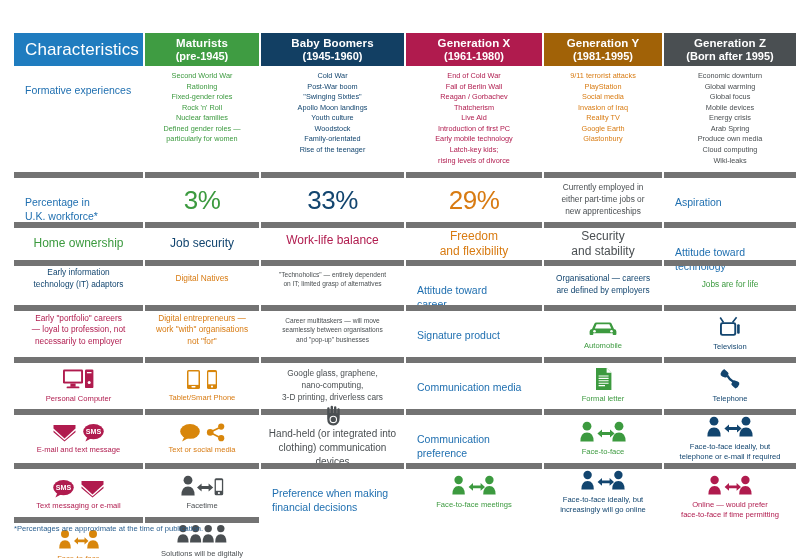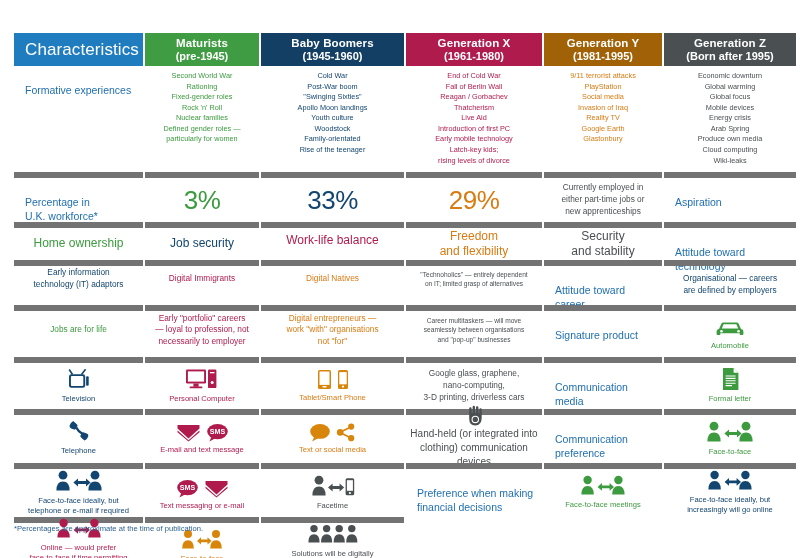--- a/index.html
+++ b/index.html
@@ -178,23 +178,20 @@
 
     <div class="rcell label" style="height:33px">
       <span style="white-space: pre-line;">Attitude toward
 technology</span>
       </div>
     <div class="rcell" style="justify-content:center;height:33px">
       <span class="sm c-bb" style="white-space: pre-line;">Early information
 technology (IT) adaptors</span>
       </div>
     <div class="rcell" style="justify-content:center;height:33px">
-      <span class="sm c-gx">Digital Immigrants</span>
-      </div>
-    <div class="rcell" style="justify-content:center;height:33px">
       <span class="sm c-gy">Digital Natives</span>
       </div>
     <div class="rcell" style="justify-content:center;height:33px">
       <span class="xs c-gz" style="white-space: pre-line;">"Technoholics" — entirely dependent
 on IT; limited grasp of alternatives</span>
       </div>
 
     <div class="rcell label" style="height:45px">
       <span style="white-space: pre-line;">Attitude toward
 career</span>
@@ -443,21 +440,21 @@
           <path fill="#12456f" d="M1.4 20.6 Q1.4 12 7.6 12 Q13.8 12 13.8 20.6 Z"></path>
           <circle cx="38.4" cy="6" r="4.2" fill="#12456f"></circle>
           <path fill="#12456f" d="M32.2 20.6 Q32.2 12 38.4 12 Q44.6 12 44.6 20.6 Z"></path>
           <path fill="#12456f" d="M17.6 12.9 L22 9.1 L22 11.5 L29.6 11.5 L29.6 9.1 L34 12.9 L29.6 16.7 L29.6 14.3 L22 14.3 L22 16.7 Z"></path>
         </svg>
       </div>
       <span class="cap c-bb" style="white-space: pre-line;">Face-to-face ideally, but
 increasingly will go online</span>
     </div>
 
-    <div class="rcell" style="height:52px;justify-content:flex-end">
+    <div class="rcell" style="height:52px;justify-content:space-between">
       <div class="icons">
         <svg width="46" height="23" viewBox="0 0 46 23">
           <circle cx="7.6" cy="6" r="4.2" fill="#b01b4e"></circle>
           <path fill="#b01b4e" d="M1.4 20.6 Q1.4 12 7.6 12 Q13.8 12 13.8 20.6 Z"></path>
           <circle cx="38.4" cy="6" r="4.2" fill="#b01b4e"></circle>
           <path fill="#b01b4e" d="M32.2 20.6 Q32.2 12 38.4 12 Q44.6 12 44.6 20.6 Z"></path>
           <path fill="#b01b4e" d="M17.6 12.9 L22 9.1 L22 11.5 L29.6 11.5 L29.6 9.1 L34 12.9 L29.6 16.7 L29.6 14.3 L22 14.3 L22 16.7 Z"></path>
         </svg>
       </div>
       <span class="cap c-gx" style="white-space: pre-line;">Online — would prefer

